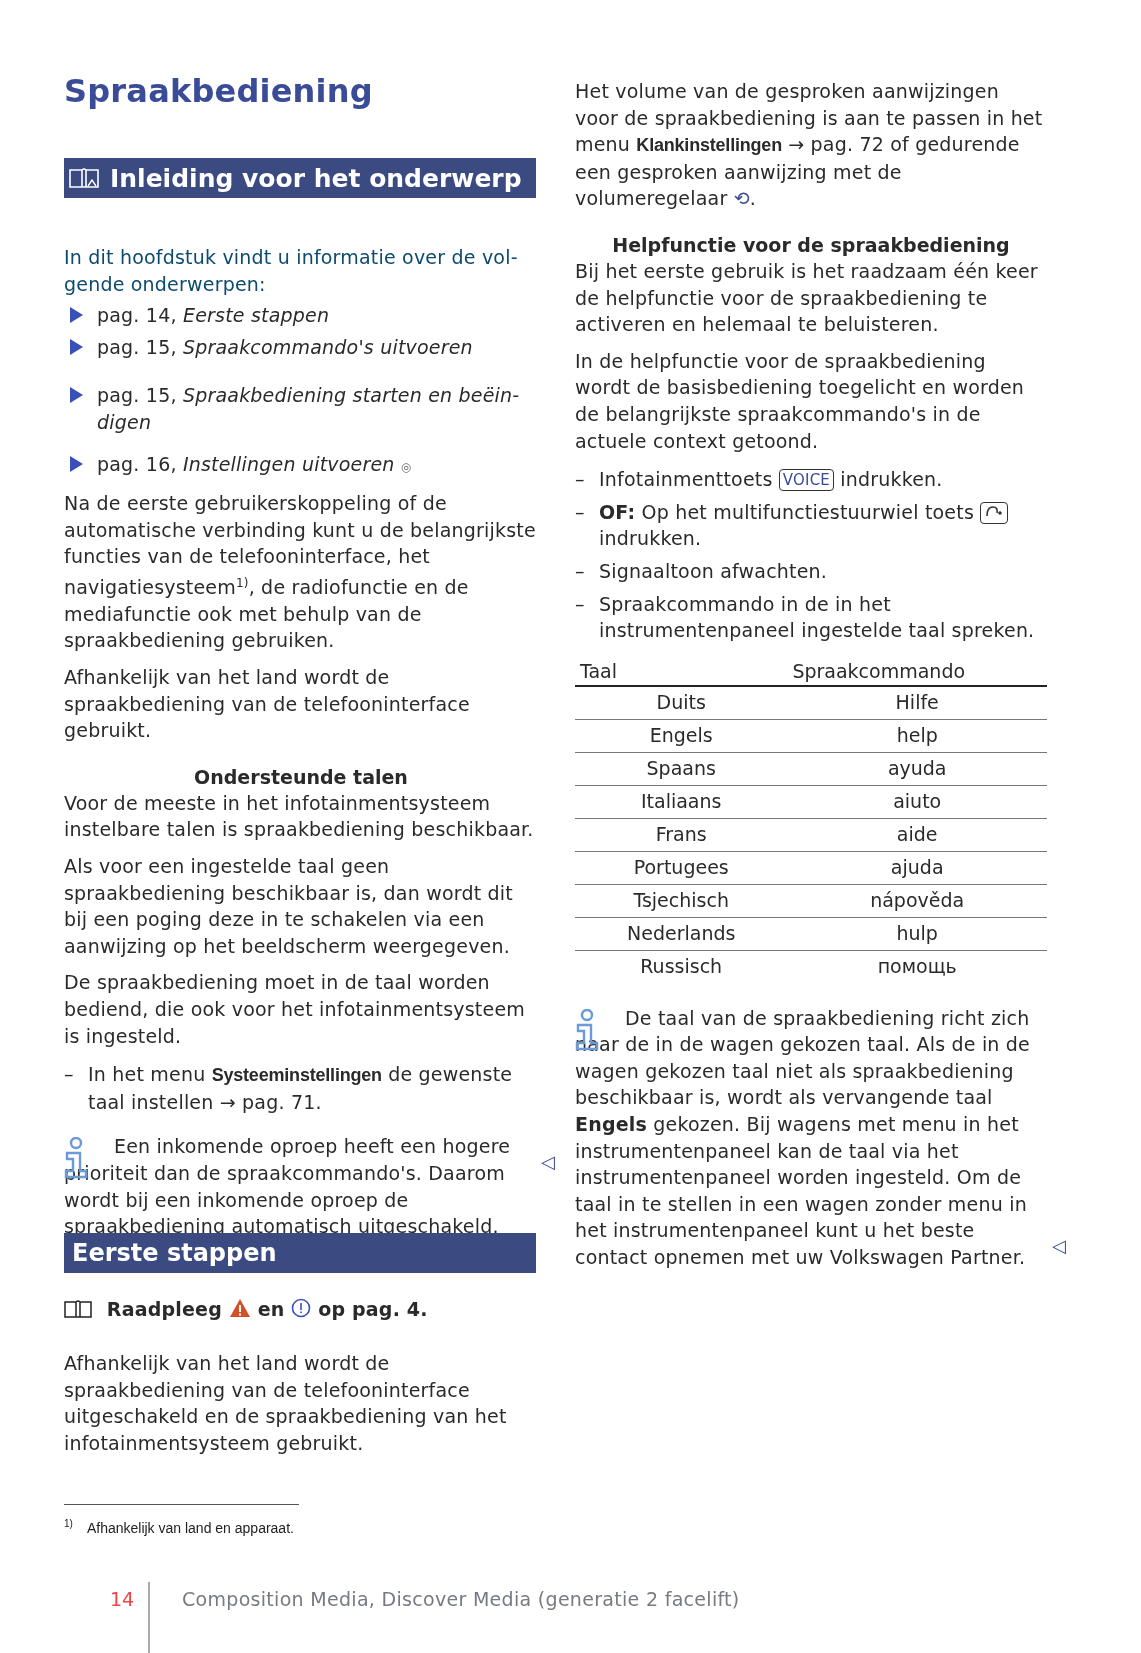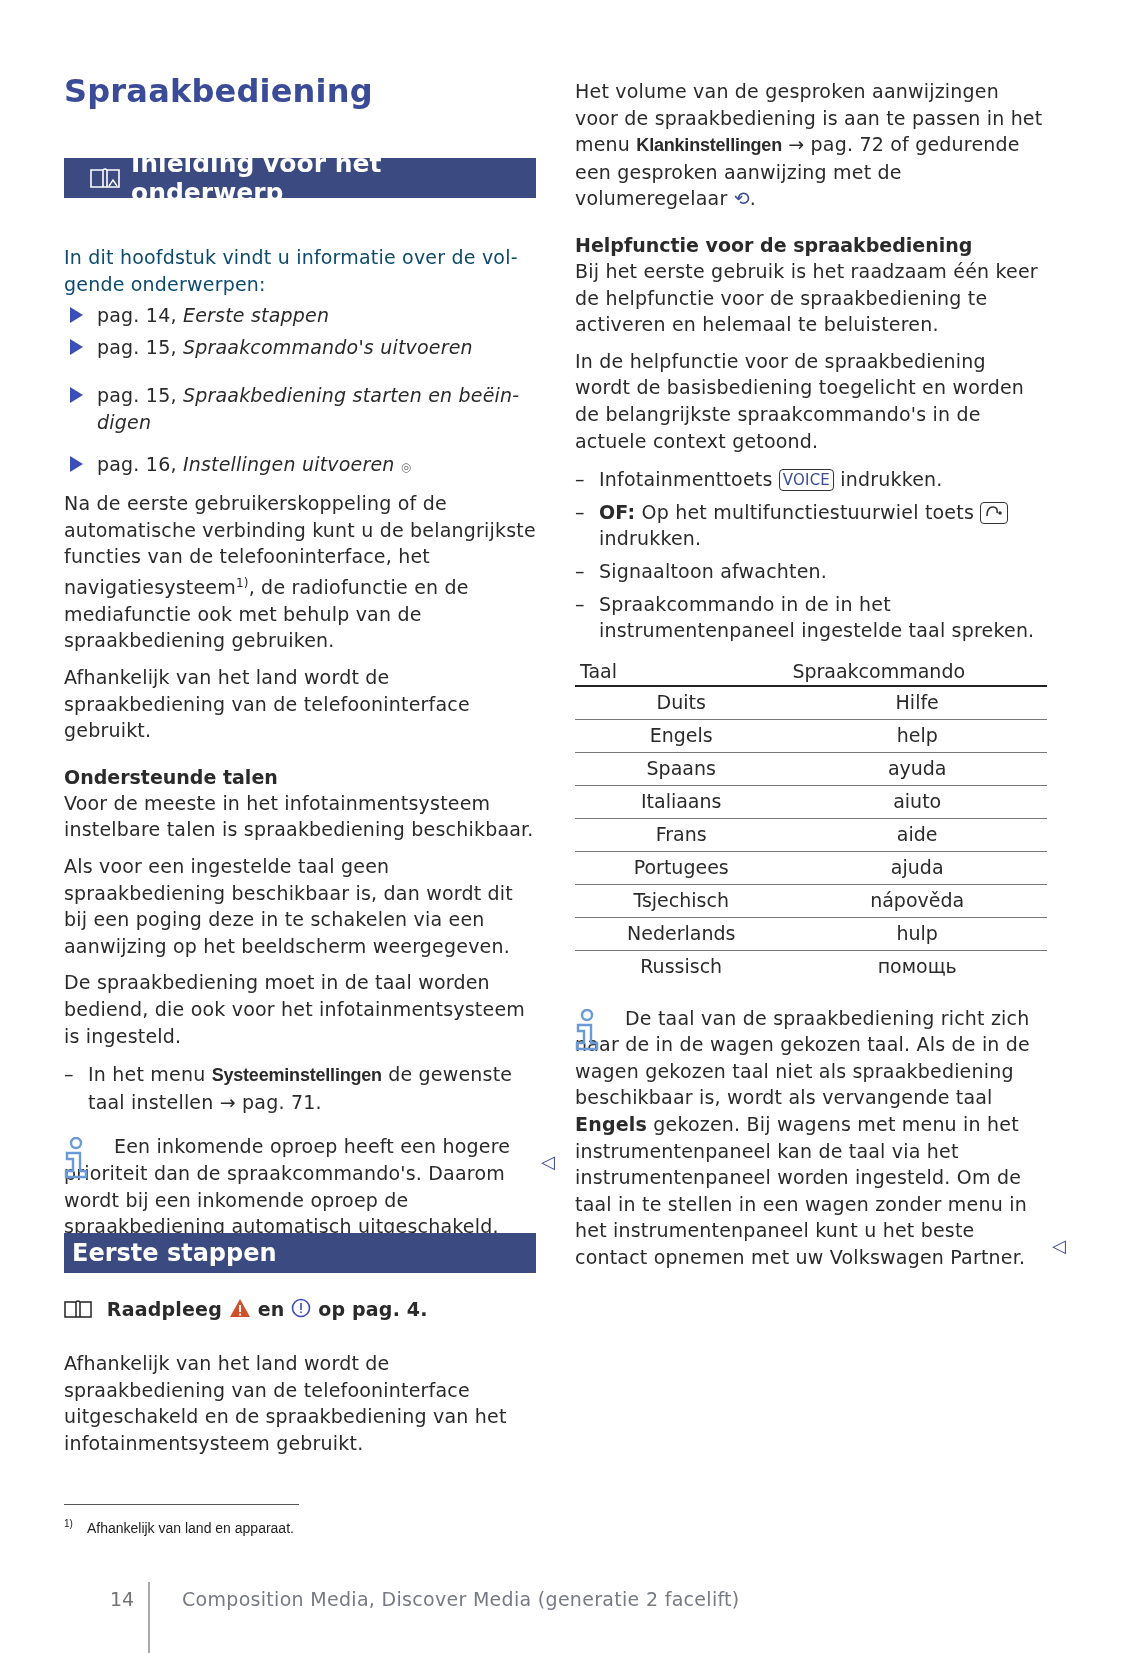--- a/index.html
+++ b/index.html
@@ -13,53 +13,53 @@
     .title {
       position: absolute; left: 64px; top: 72px; margin: 0;
       font-family: "DejaVu Sans", sans-serif; font-weight: bold; font-size: 32px;
       color: #3a4b98; letter-spacing: 0.2px;
     }
     .bar {
       position: absolute; left: 64px; width: 472px; height: 40px;
       background: #3b4a80; color: #ffffff; font-weight: bold;
       display: flex; align-items: center; box-sizing: border-box;
     }
-    .bar1 { top: 158px; font-size: 25px; padding-left: 25px; }
+    .bar1 { top: 158px; font-size: 25px; padding-left: 4px; }
     .bar2 { top: 1233px; font-size: 24px; padding-left: 8px; }
     .book-icon { display: inline-block; width: 32px; height: 24px; margin-right: 10px; }
     .intro { color: #0c4a6e; }
     .bullet { display: flex; align-items: baseline; }
     .tri-bullet {
       display: inline-block; width: 0; height: 0;
       border-top: 8px solid transparent; border-bottom: 8px solid transparent;
       border-left: 13px solid #3a4fb8; margin-right: 14px; margin-left: 6px;
       transform: translateY(1px);
     }
     .it { font-style: italic; }
     .dash-item { display: flex; }
     .dash { width: 24px; flex: 0 0 24px; }
     .dash-text { flex: 1; }
-    .subhead { font-weight: bold; font-size: 19px; margin: 0; }
+    .subhead { font-weight: bold; font-size: 19px; margin: 0; text-align: center; }
     .menu-word { font-family: "Liberation Sans", sans-serif; font-weight: bold; font-size: 18px; letter-spacing: -0.2px; }
     .key-box {
       display: inline-block; border: 1.5px solid #333; border-radius: 4px;
       padding: 0 3px; font-size: 15px; line-height: 20px; color: #3a4b98; vertical-align: 1px;
     }
     .key-box.dark { color: #333; }
     .info-block { position: relative; }
     .info-icon { position: absolute; left: 0; top: 4px; width: 26px; height: 42px; }
     table.cmd { border-collapse: collapse; width: 100%; font-size: 19px; }
     table.cmd th { text-align: left; font-weight: normal; padding: 2px 5px 3px; border-bottom: 2px solid #222; }
     table.cmd td { padding: 3px 5px 4px; border-bottom: 1px solid #777; line-height: 25px; text-align: center; }
     table.cmd tr:last-child td { border-bottom: none; }
     .end-tri { color: #3a4b98; font-size: 18px; }
     .footnote-rule { position: absolute; left: 64px; top: 1504px; width: 235px; border-top: 1px solid #555; }
     .footnote { position: absolute; left: 64px; top: 1518px; font-family: "Liberation Sans", sans-serif; font-size: 14px; color: #222; }
     .footnote sup { font-size: 10px; margin-right: 14px; }
-    .footer-num { position: absolute; left: 110px; top: 1588px; font-size: 19px; color: #737373; }
+    .footer-num { position: absolute; left: 110px; top: 1588px; font-size: 19px; color: #ef4444; }
     .footer-line { position: absolute; left: 148px; top: 1582px; width: 2px; height: 71px; background: #aaa; }
     .footer-title { position: absolute; left: 182px; top: 1588px; font-size: 19px; color: #777a85; letter-spacing: 0.3px; }
     .warn-icon { display: inline-block; vertical-align: -2px; }
   </style>
 </head>
 <body>
 
 <h1 class="title">Spraakbediening</h1>
 
 <div class="bar bar1">

